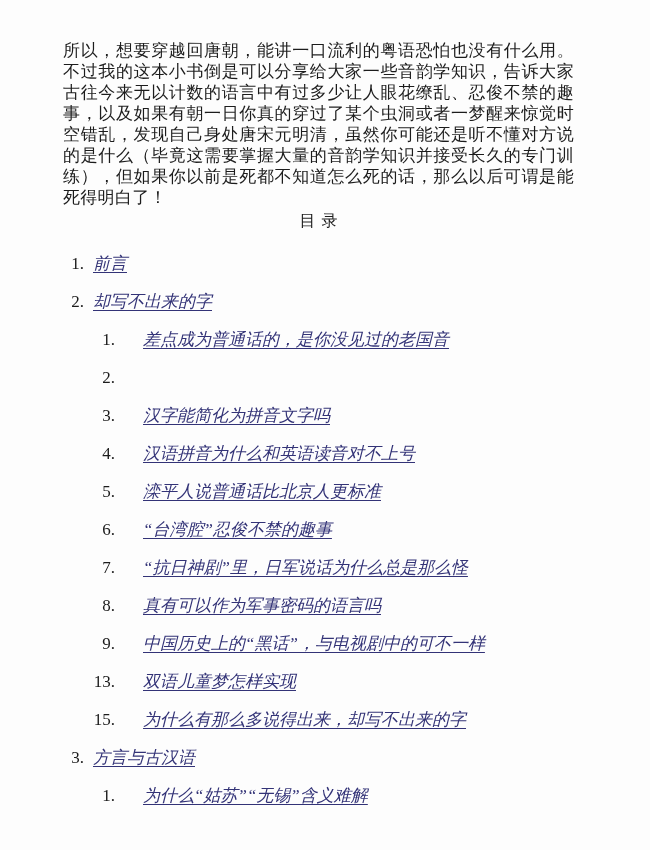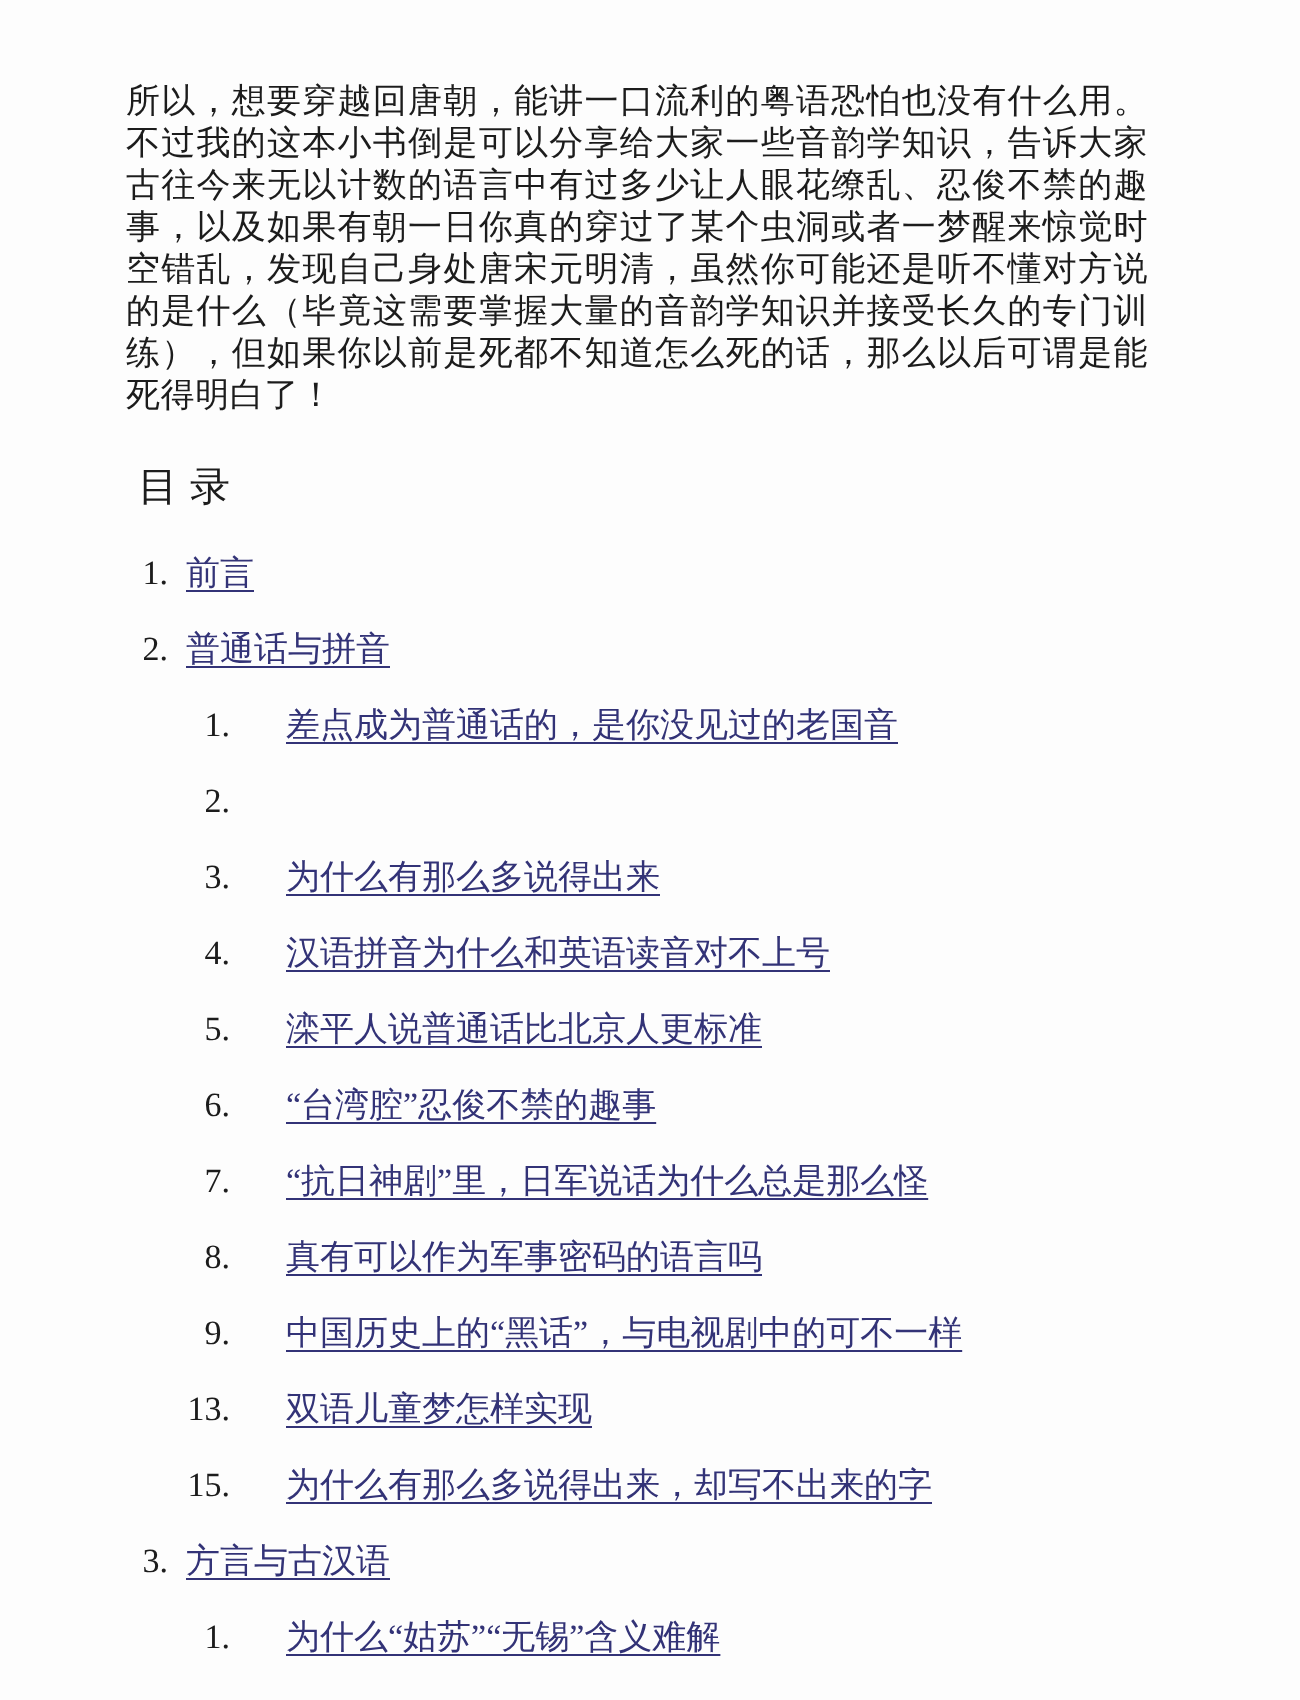--- a/index.html
+++ b/index.html
@@ -19,22 +19,22 @@
     padding:40px 76px 0 63px;
   }
   .intro{
     font-size:17px;
     line-height:21px;
     letter-spacing:0.3px;
     text-align:justify;
     text-justify:inter-ideograph;
   }
   .toc-title{
-    margin-top:23px;
-    font-size:20px;
+    text-align:center;
+    font-size:16px;
     font-weight:400;
     letter-spacing:6px;
     text-indent:6px;
     line-height:26px;
   }
   .toc{
     margin-top:19px;
   }
   .toc-row{
     display:flex;
@@ -52,55 +52,56 @@
   .lvl1{padding-left:7px;}
   .lvl1 .toc-num{width:14px;margin-right:9px;}
   .lvl2{padding-left:30px;}
   .lvl2 .toc-num{width:22px;margin-right:28px;}
   .toc-link{
     color:var(--link);
     text-decoration:underline;
     text-decoration-color:var(--link);
     text-underline-offset:3px;
     cursor:pointer;
+    font-style:italic;
   }
 </style>
 </head>
 <body>
 
 <div class="page">
 
   <p class="intro">所以，想要穿越回唐朝，能讲一口流利的粤语恐怕也没有什么用。不过我的这本小书倒是可以分享给大家一些音韵学知识，告诉大家古往今来无以计数的语言中有过多少让人眼花缭乱、忍俊不禁的趣事，以及如果有朝一日你真的穿过了某个虫洞或者一梦醒来惊觉时空错乱，发现自己身处唐宋元明清，虽然你可能还是听不懂对方说的是什么（毕竟这需要掌握大量的音韵学知识并接受长久的专门训练），但如果你以前是死都不知道怎么死的话，那么以后可谓是能死得明白了！</p>
 
   <h2 class="toc-title">目录</h2>
 
   <nav class="toc">
 
     <div class="toc-row lvl1">
       <span class="toc-num">1.</span>
       <a class="toc-link" href="#">前言</a>
     </div>
 
     <div class="toc-row lvl1">
       <span class="toc-num">2.</span>
-      <a class="toc-link" href="#">普通话与拼音</a>
+      <a class="toc-link" href="#">却写不出来的字</a>
     </div>
 
     <div class="toc-row lvl2">
       <span class="toc-num">1.</span>
       <a class="toc-link" href="#">差点成为普通话的，是你没见过的老国音</a>
     </div>
 
     <div class="toc-row lvl2">
       <span class="toc-num">2.</span>
     </div>
 
     <div class="toc-row lvl2">
       <span class="toc-num">3.</span>
-      <a class="toc-link" href="#">为什么有那么多说得出来</a>
+      <a class="toc-link" href="#">汉字能简化为拼音文字吗</a>
     </div>
 
     <div class="toc-row lvl2">
       <span class="toc-num">4.</span>
       <a class="toc-link" href="#">汉语拼音为什么和英语读音对不上号</a>
     </div>
 
     <div class="toc-row lvl2">
       <span class="toc-num">5.</span>
       <a class="toc-link" href="#">滦平人说普通话比北京人更标准</a>

